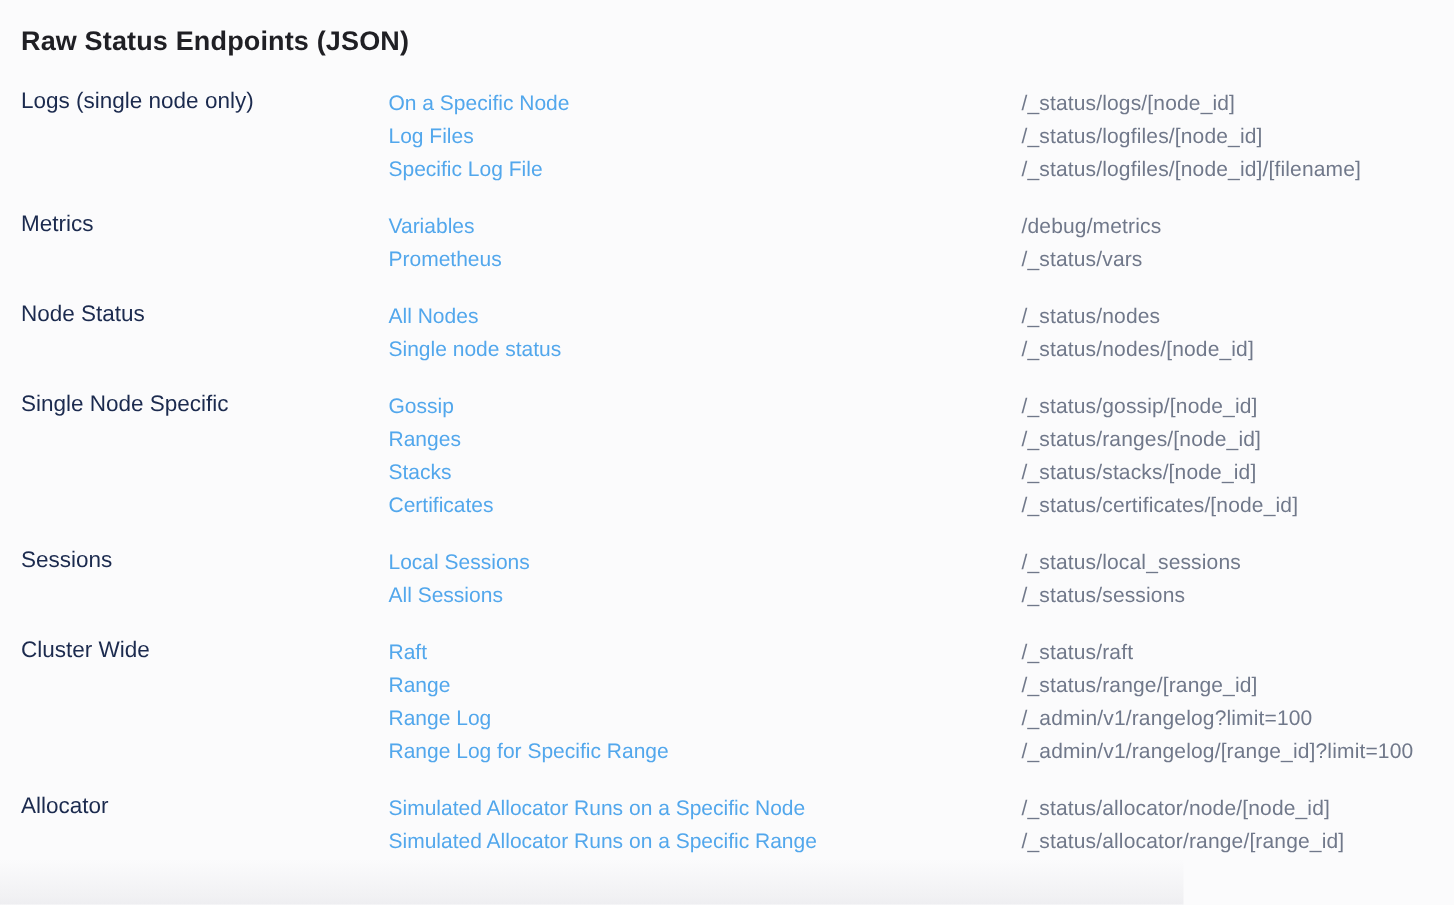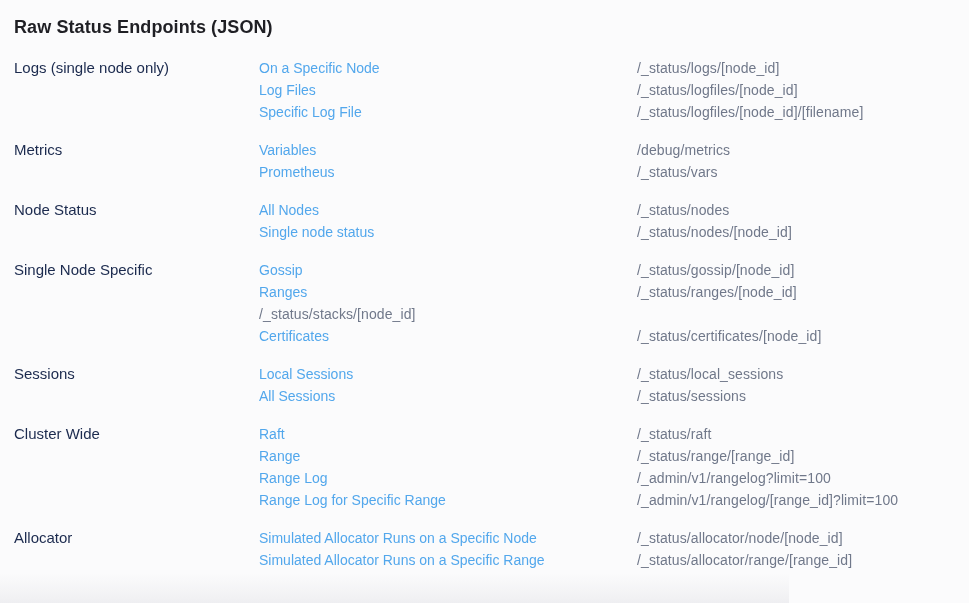--- a/index.html
+++ b/index.html
@@ -58,20 +58,21 @@
   a.endpoint-link {
     color: var(--link-color, #52a7ec);
     text-decoration: none;
     cursor: pointer;
   }
   .endpoint-path {
     flex: 1 1 auto;
     color: var(--path-color, #70788a);
     letter-spacing: 0.1px;
     white-space: nowrap;
+    margin-left: 44px;
   }
   .footer-fade {
     position: absolute;
     left: 0;
     bottom: 0;
     width: 100%;
     height: 30px;
     background: linear-gradient(to bottom, rgba(241,241,243,0) 0%, #f1f1f3 85%, #eeeef1 100%);
     pointer-events: none;
   }
@@ -157,20 +158,23 @@
   </div>
 
   <div class="endpoint-row">
     <div class="link-cell">
       <a class="endpoint-link" href="#">Ranges</a>
     </div>
     <div class="endpoint-path">/_status/ranges/[node_id]</div>
   </div>
 
   <div class="endpoint-row">
+    <div class="link-cell">
+      <a class="endpoint-link" href="#">Stacks</a>
+    </div>
     <div class="endpoint-path">/_status/stacks/[node_id]</div>
   </div>
 
   <div class="endpoint-row">
     <div class="link-cell">
       <a class="endpoint-link" href="#">Certificates</a>
     </div>
     <div class="endpoint-path">/_status/certificates/[node_id]</div>
   </div>
 </div>

